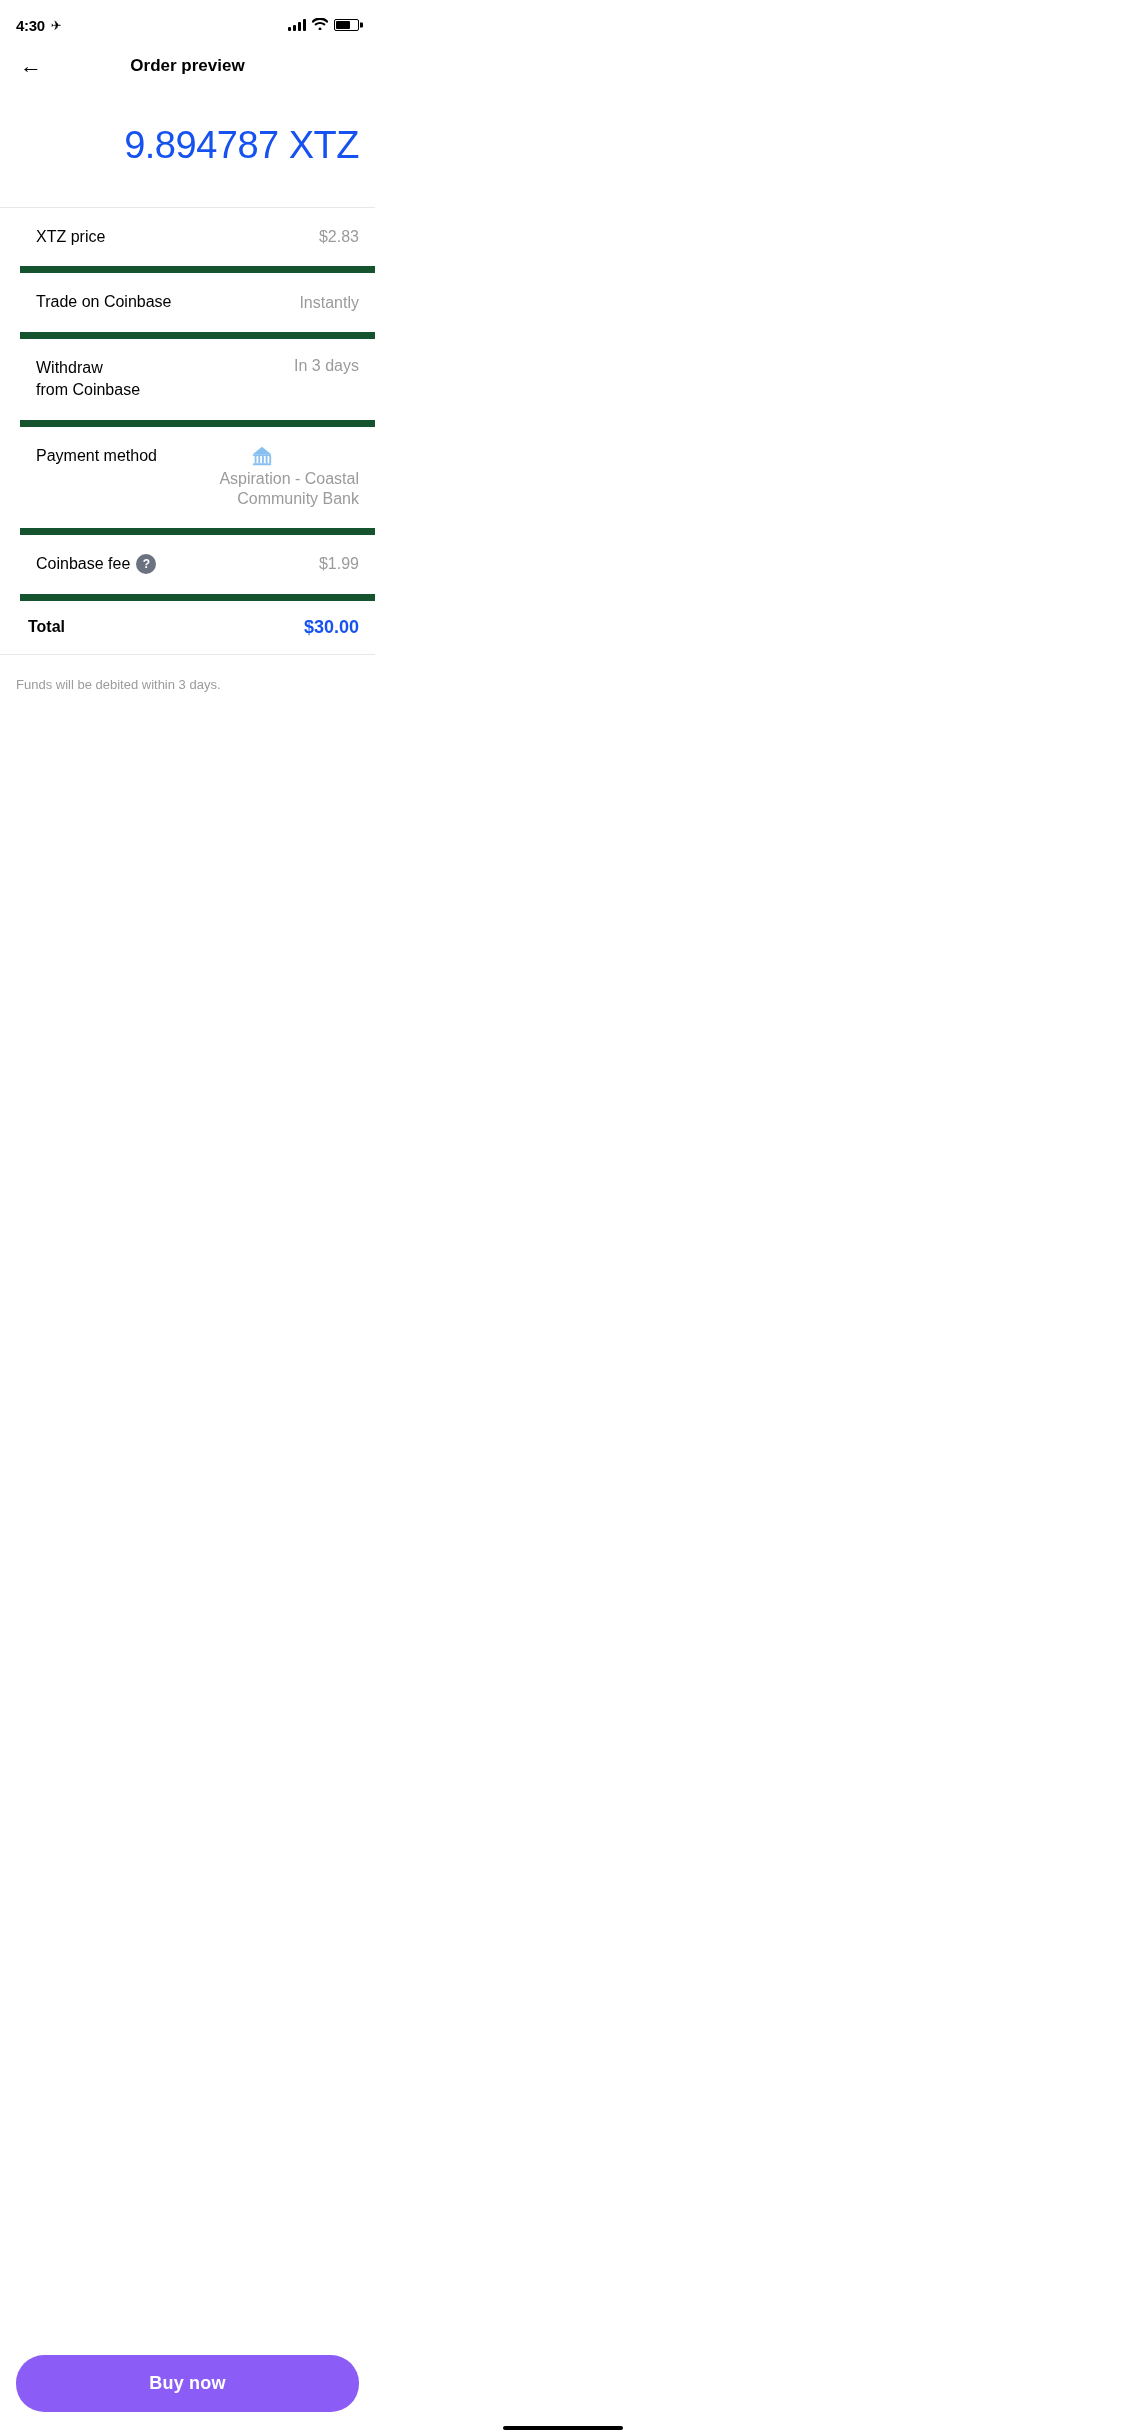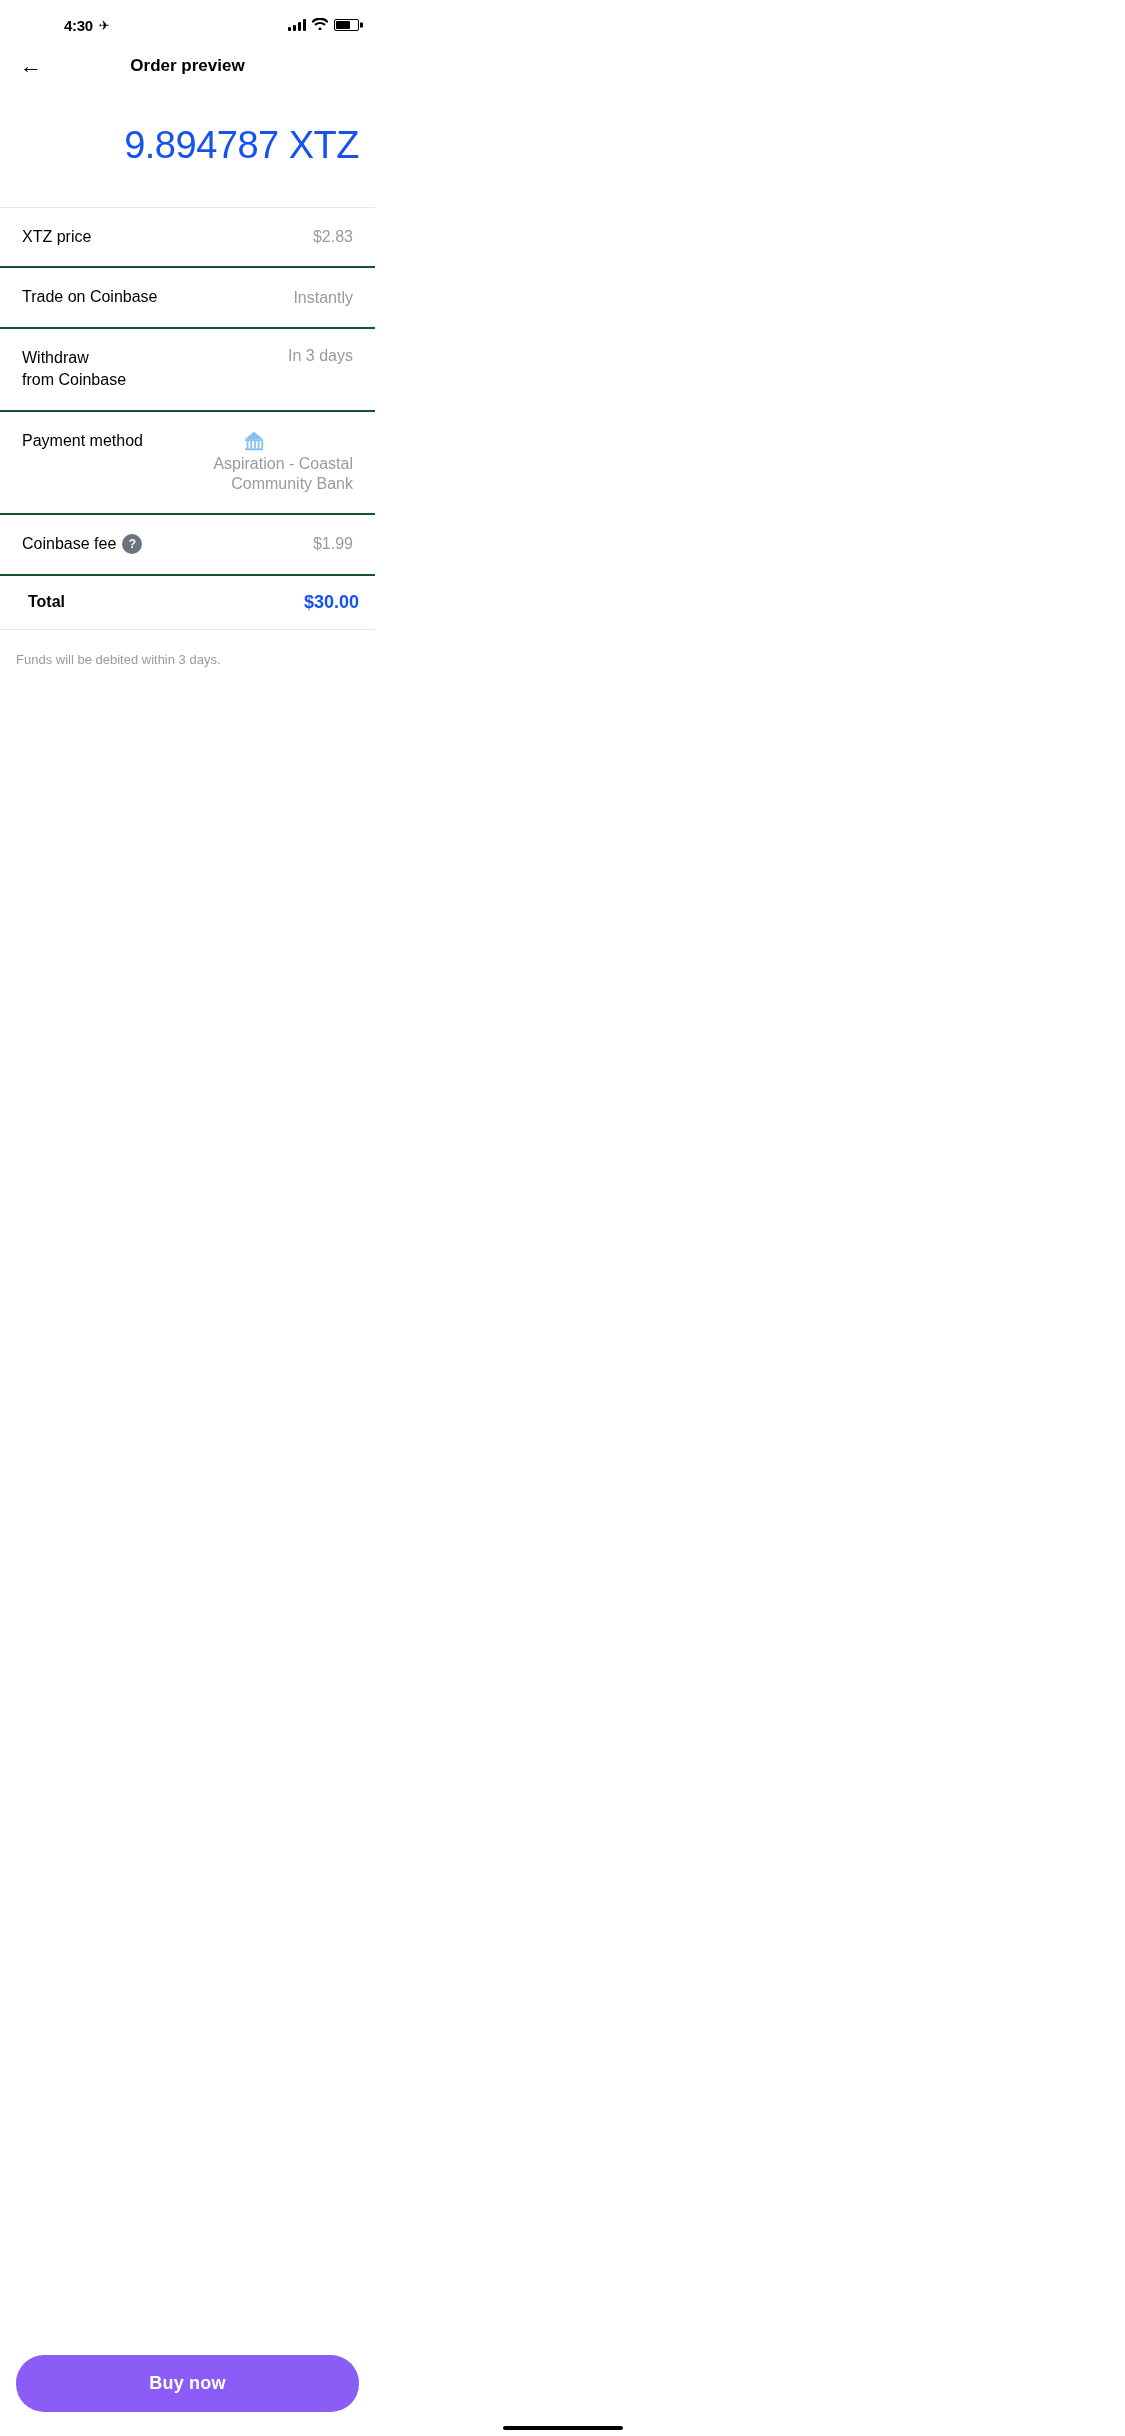--- a/index.html
+++ b/index.html
@@ -18,21 +18,20 @@
       overflow-x: hidden;
     }
 
     
     .status-bar {
       display: flex;
       justify-content: space-between;
       align-items: center;
       padding: 14px 16px 8px 16px;
       height: 44px;
-      margin-left: 48px;
     }
 
     .status-time {
       font-size: 15px;
       font-weight: 600;
       color: #000;
       letter-spacing: -0.3px;
     }
 
     .status-icons {
@@ -135,23 +134,24 @@
       height: 1px;
       background: #e8e8e8;
       margin: 0;
     }
 
     
     .detail-row {
       display: flex;
       justify-content: space-between;
       align-items: center;
-      padding: 18px 22px;
-      border-bottom: 2px solid #14532d;
+      padding: 18px 16px;
+      border-bottom: 7px solid #14532d;
       min-height: 60px;
+      margin-left: 20px;
     }
 
     .detail-row.tall {
       align-items: flex-start;
       padding-top: 18px;
       padding-bottom: 18px;
     }
 
     .detail-label {
       font-size: 16px;

